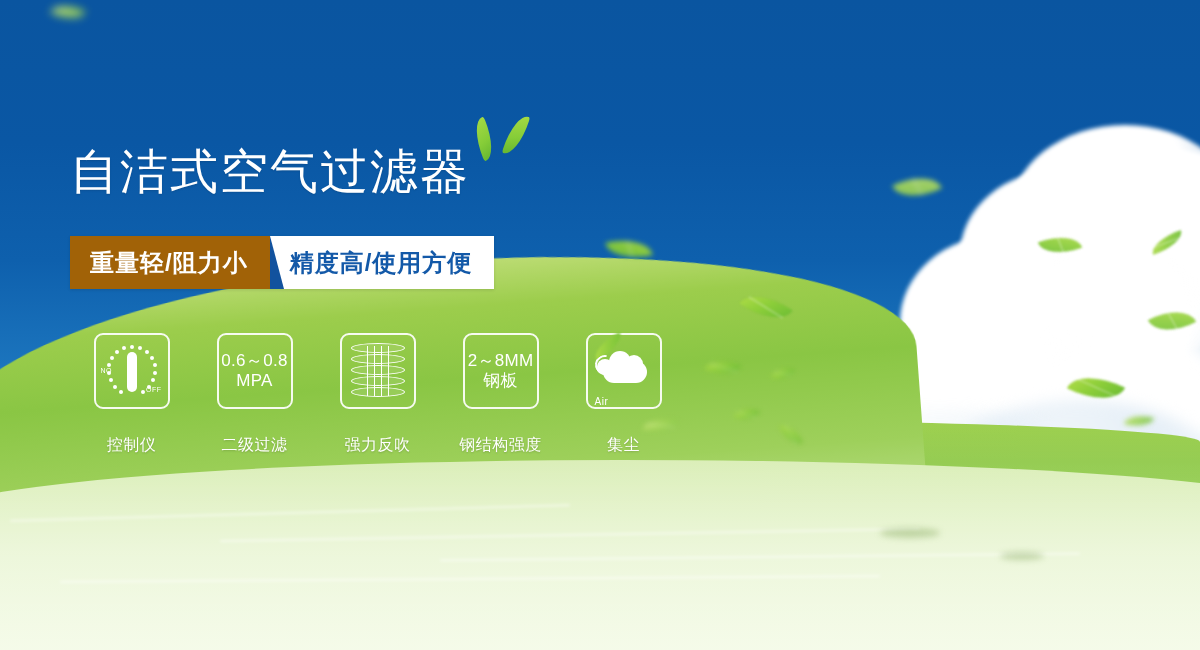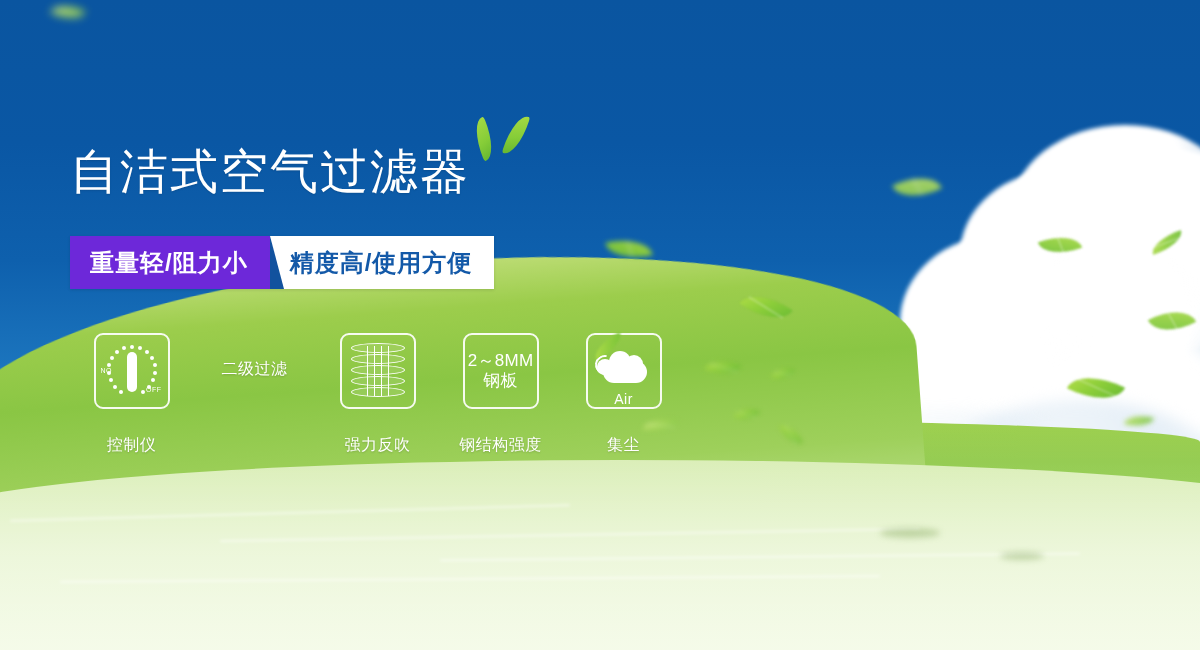--- a/index.html
+++ b/index.html
@@ -115,21 +115,21 @@
   .sprout .sl.l{left:6px;top:8px;transform:rotate(-22deg);}
   .sprout .sl.r{left:38px;top:4px;transform:rotate(18deg);}
 
   
   .subbar{
     position:absolute;left:70px;top:236px;
     height:53px;display:flex;align-items:stretch;
     box-shadow:0 1px 3px rgba(0,0,0,.12);
   }
   .sub-left{
-    background:#6d28d9;
+    background:#a16207;
     color:#ffffff;
     font-size:24px;font-weight:bold;
     display:flex;align-items:center;
     padding:0 22px 0 20px;
     letter-spacing:1px;
     position:relative;z-index:2;
   }
   .sub-left::after{
     content:"";position:absolute;right:-14px;top:0;
     width:0;height:0;
@@ -218,22 +218,22 @@
     border:2.4px solid #fff;border-radius:50%;border-right-color:transparent;
     transform:rotate(-35deg);
   }
   .aircloud .grn{
     position:absolute;left:-4px;top:-8px;width:34px;height:14px;
     background:linear-gradient(120deg,#b7e04c,#6fbf34);
     border-radius:100% 0 100% 0;transform:rotate(-28deg);
     filter:blur(1px);opacity:.95;
   }
   .aircloud .airtxt{
-    position:absolute;left:0;right:0;bottom:-12px;text-align:center;
-    font-size:14px;color:#fff;letter-spacing:.5px;
+    position:absolute;left:0;right:0;bottom:-12px;
+    font-size:10px;color:#fff;letter-spacing:.5px;
   }
 </style>
 </head>
 <body>
 
 <div class="banner">
 
   <div class="sky"></div>
   <div class="sky-haze"></div>
 
@@ -330,20 +330,24 @@
           <div class="dot" style="left:18px;top:49px;"></div>
           <div class="dot" style="left:40px;top:49px;"></div>
           <div class="no">NO</div>
           <div class="off">OFF</div>
         </div>
       </div>
       <div class="feat-label">控制仪</div>
     </div>
 
     <div class="feat">
+      <div class="feat-box">
+        <div class="txt">0.6～0.8</div>
+        <div class="txt">MPA</div>
+      </div>
       <div class="feat-label">二级过滤</div>
     </div>
 
     <div class="feat">
       <div class="feat-box">
         <div class="stack">
           <div class="bar" style="left:16px;"></div>
           <div class="bar" style="left:23px;"></div>
           <div class="bar" style="left:30px;"></div>
           <div class="bar" style="left:37px;"></div>

